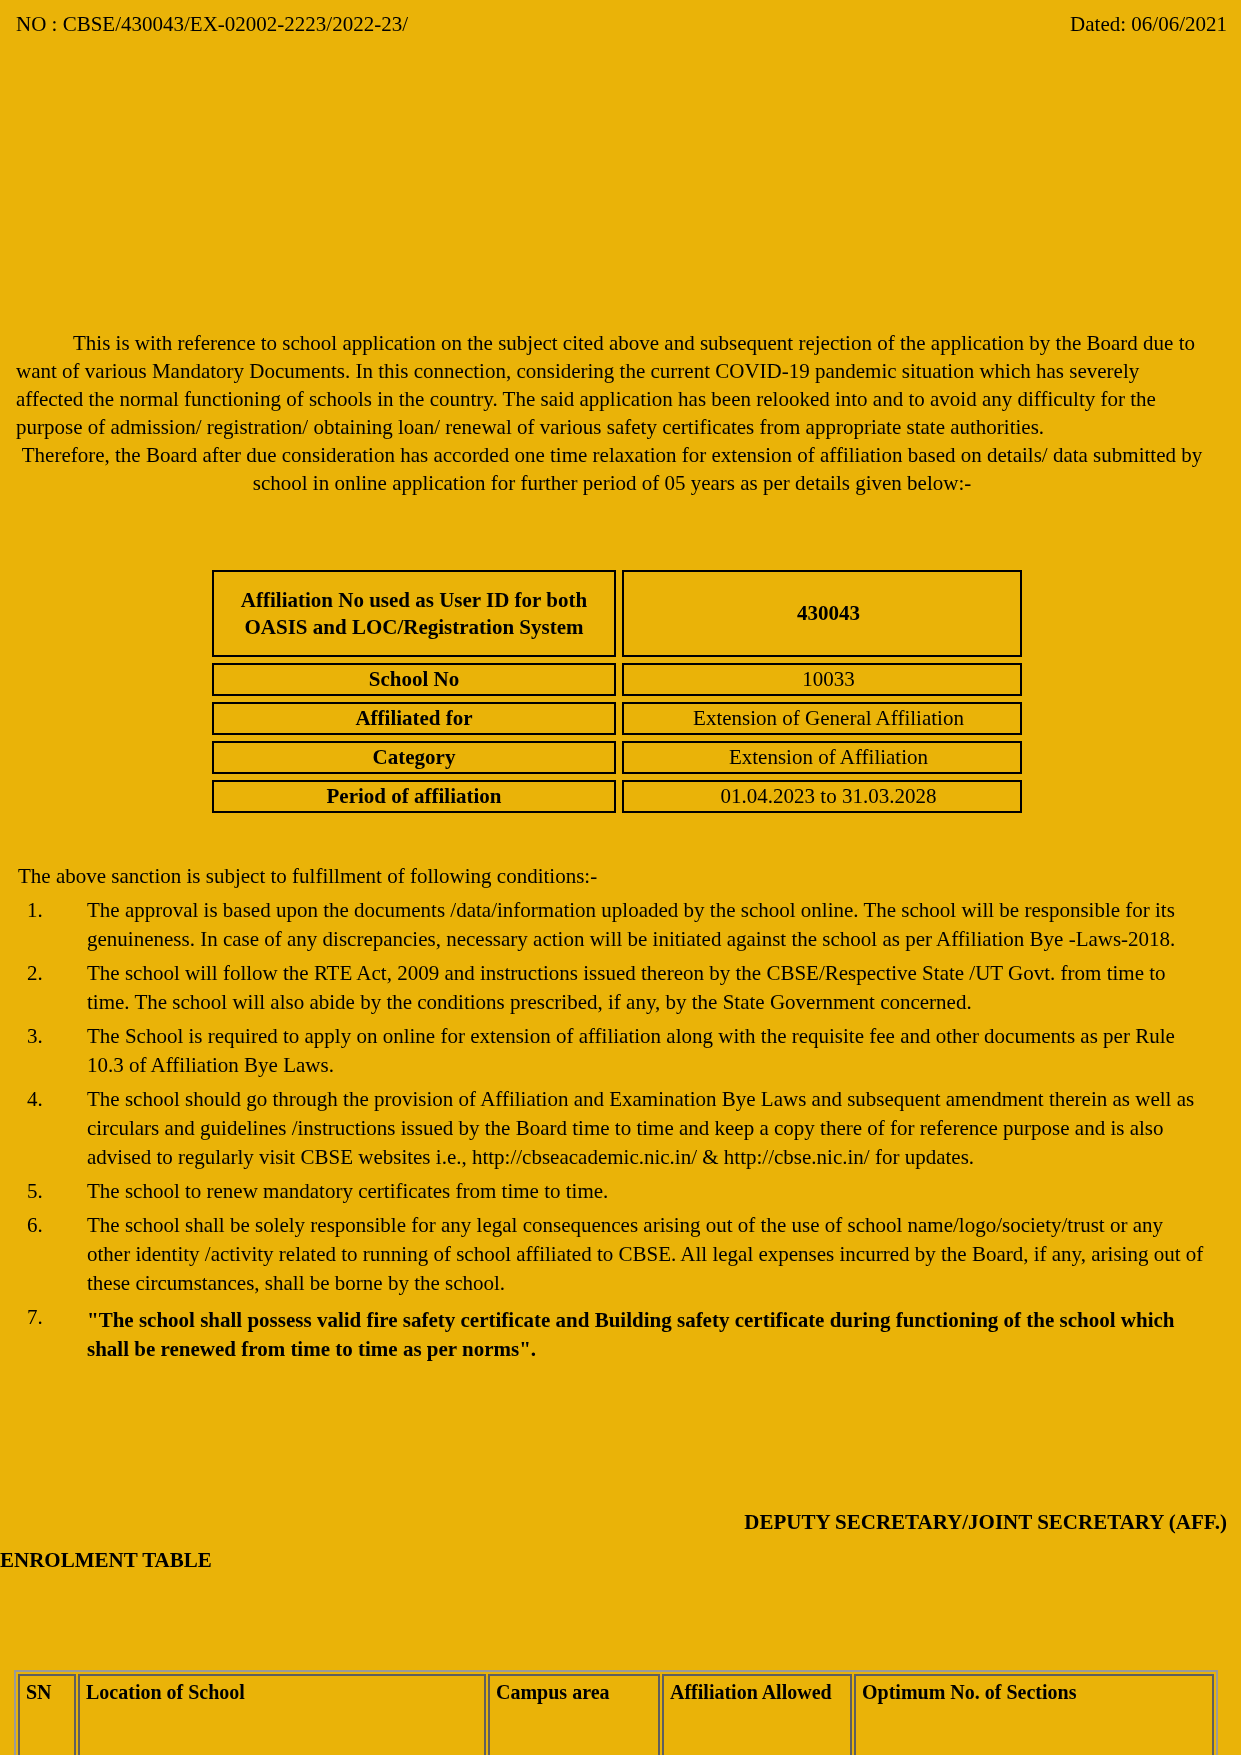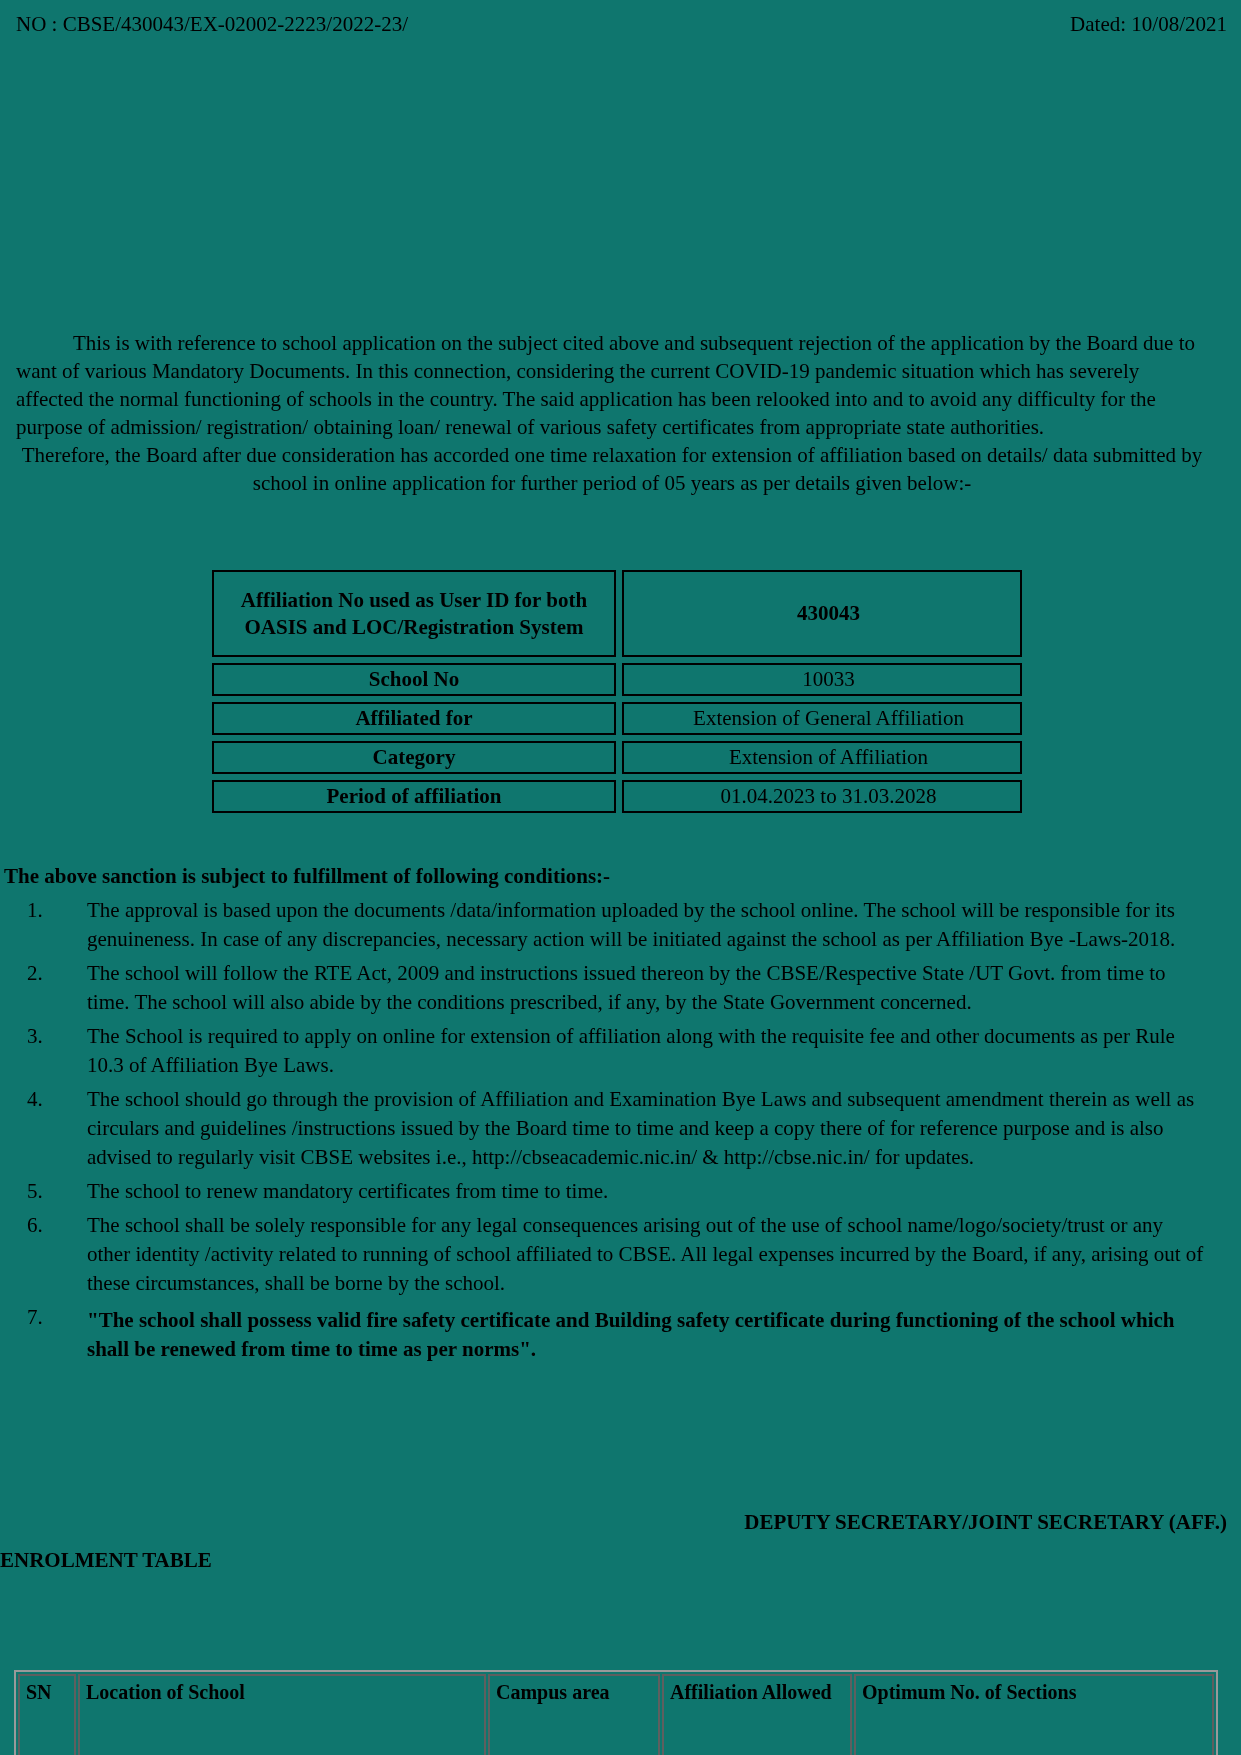--- a/index.html
+++ b/index.html
@@ -1,20 +1,20 @@
 <!DOCTYPE html>
 <html><head>
 <meta charset="utf-8">
 <style>
   html, body { margin: 0; padding: 0; background: #ffffff; }
   .page {
     position: relative;
     width: 1241px;
     height: 1755px;
-    background: #0f766e;
+    background: #eab308;
     overflow: hidden;
     font-family: "Liberation Serif", serif;
     color: #000000;
     font-size: 21px;
   }
   
   .ref-row {
     position: absolute;
     top: 12px; left: 16px; right: 14px;
     display: flex;
@@ -61,21 +61,21 @@
     line-height: 27px;
   }
   .details-table td.lbl { width: 404px; font-weight: bold; }
   .details-table td.val { width: 400px; padding-left: 23px; }
   .details-table td.val-bold { font-weight: bold; }
   .details-table tr.tall td { height: 87px; }
   .details-table tr.short td { height: 33px; }
   
   .cond-intro {
     position: absolute;
-    top: 864px; left: 4px; width: 1190px; font-weight: bold;
+    top: 864px; left: 18px; width: 1190px;
   }
   .cond-list {
     position: absolute;
     top: 896px; left: 18px; width: 1192px;
     line-height: 29px;
   }
   .cond-item {
     position: relative;
     padding-left: 69px;
     margin-bottom: 5px;
@@ -129,21 +129,21 @@
   .c-aff { width: 190px; }
   .c-opt { width: 360px; }
 </style>
 </head>
 <body>
 
 <div class="page">
 
   <div class="ref-row">
     <span>NO : CBSE/430043/EX-02002-2223/2022-23/</span>
-    <span>Dated: 10/08/2021</span>
+    <span>Dated: 06/06/2021</span>
   </div>
 
 
 
   <div class="paras">
     <p class="p1">This is with reference to school application on the subject cited above and subsequent rejection of the application by the Board due to want of various Mandatory Documents. In this connection, considering the current COVID-19 pandemic situation which has severely affected the normal functioning of schools in the country. The said application has been relooked into and to avoid any difficulty for the purpose of admission/ registration/ obtaining loan/ renewal of various safety certificates from appropriate state authorities.</p>
     <p class="p2">Therefore, the Board after due consideration has accorded one time relaxation for extension of affiliation based on details/ data submitted by school in online application for further period of 05 years as per details given below:-</p>
   </div>
 
   <table class="details-table">

